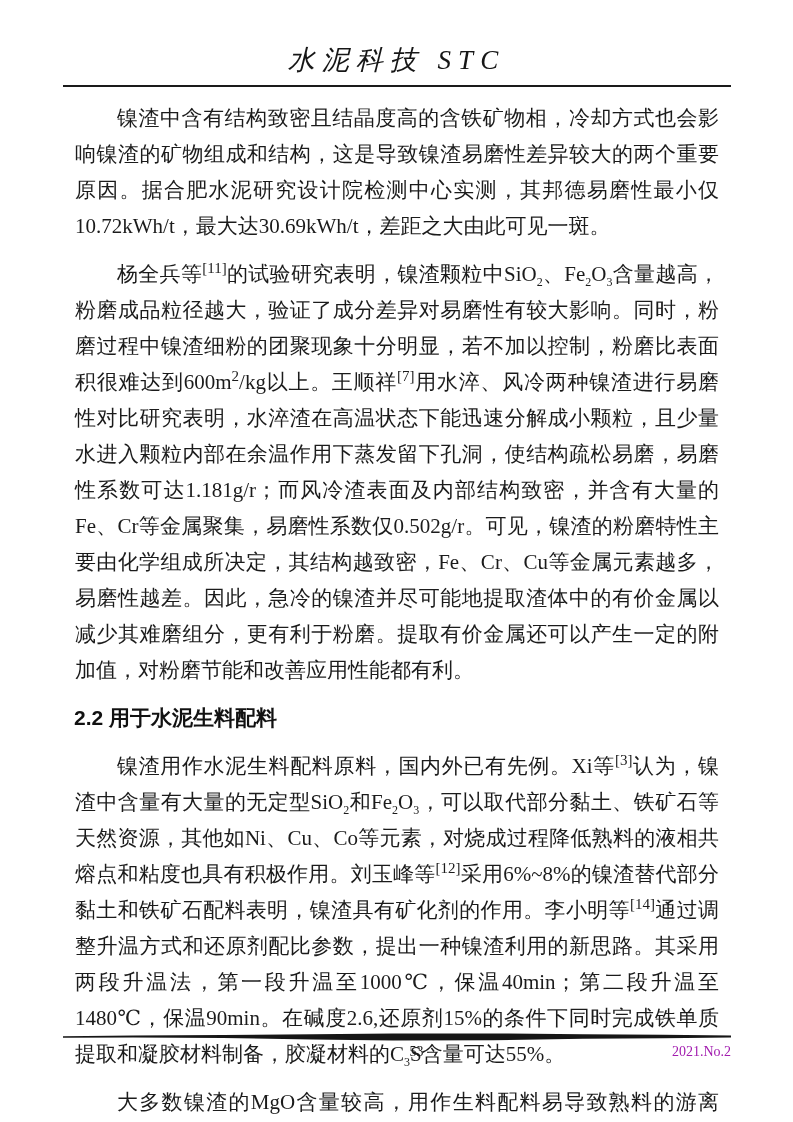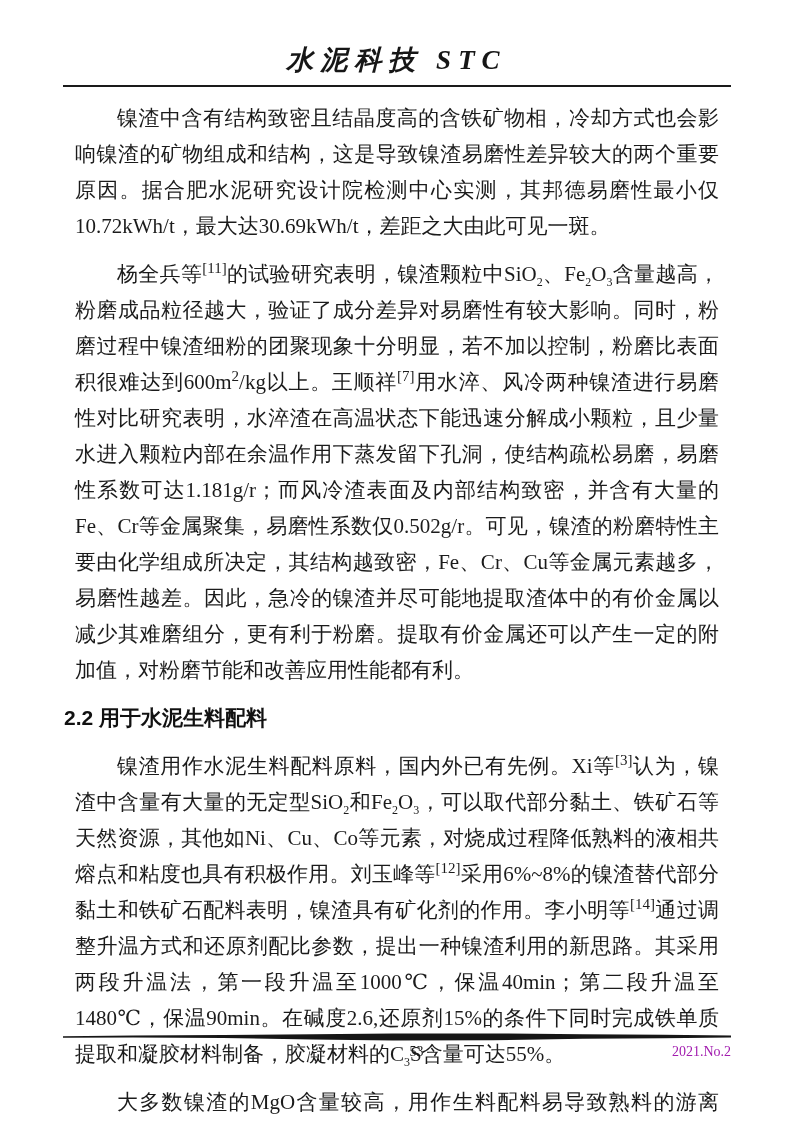--- a/index.html
+++ b/index.html
@@ -16,21 +16,21 @@
   }
   .journal-title {
     position: absolute;
     top: 42px;
     left: 0;
     right: 0;
     text-align: center;
     font-size: 27px;
     letter-spacing: 7px;
     font-style: italic;
-    font-weight: 700;
+    font-weight: 400;
     color: #161616;
   }
   .header-rule {
     position: absolute;
     top: 85px;
     left: 63px;
     width: 668px;
     height: 2px;
     background: #1a1a1a;
   }
@@ -42,21 +42,21 @@
     font-size: 21px;
     line-height: 36px;
     text-align: justify;
     text-justify: inter-character;
   }
   .article-body p.paragraph {
     margin: 12px;
     text-indent: 2em;
   }
   .article-body h2.heading {
-    margin: 1px;
+    margin: 11px;
     font-size: 21px;
     line-height: 36px;
     font-family: "Liberation Sans", "DejaVu Sans", sans-serif;
     font-weight: bold;
     text-indent: 0;
     text-align: left;
     color: #111;
   }
   .article-body sup {
     font-size: 15px;

